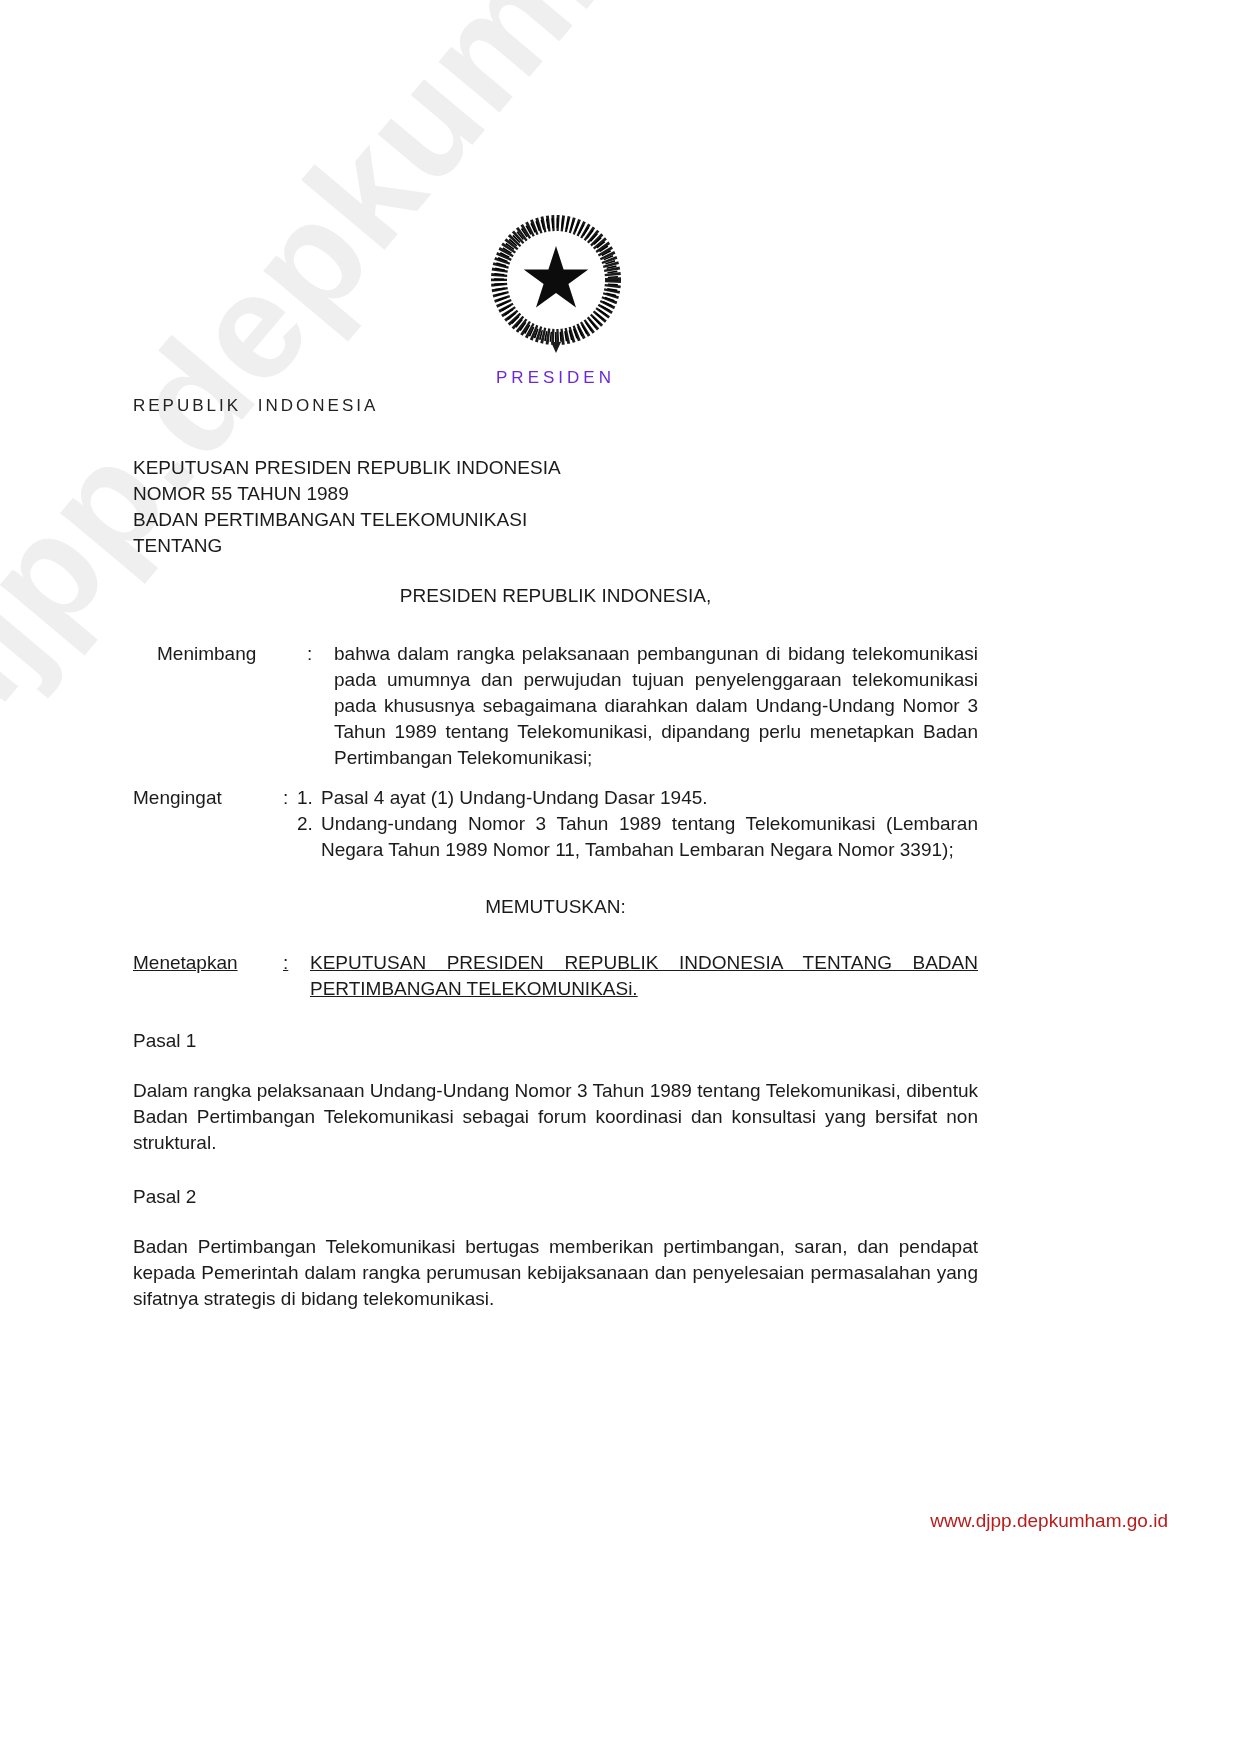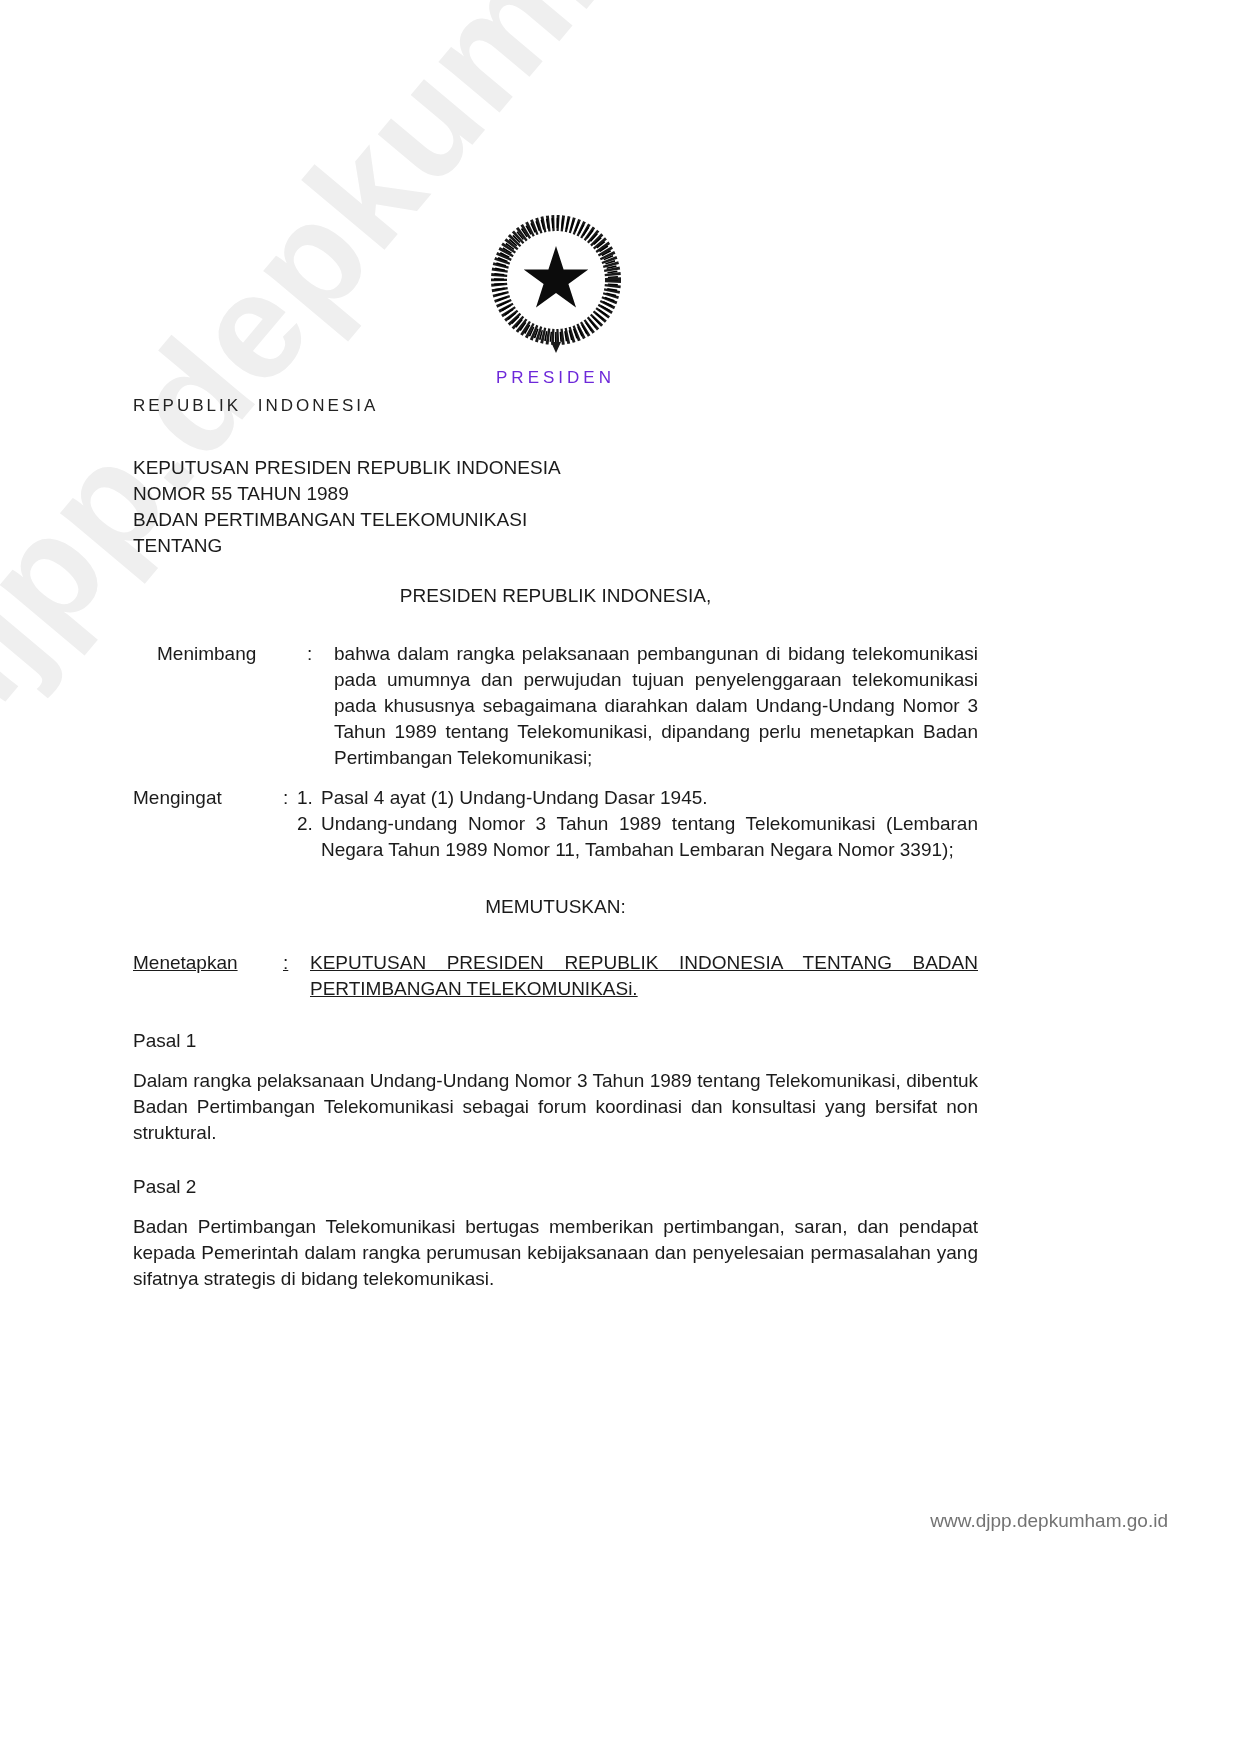--- a/index.html
+++ b/index.html
@@ -66,27 +66,27 @@
   .numbered-item {
     display: grid;
     grid-template-columns: 24px 1fr;
     align-items: start;
   }
   .numbered-item .item-text { text-align: justify; }
   .memutuskan-heading { margin-top: 31px; text-align: center; }
   .pasal-heading { text-align: left; }
   .pasal-heading.p1 { margin-top: 26px; }
   .pasal-heading.p2 { margin-top: 28px; }
-  .pasal-body { margin-top: 14px; text-align: justify; }
+  .pasal-body { margin-top: 24px; text-align: justify; }
   .footer-url {
     position: absolute;
     top: 1510px;
     right: 72px;
     font-size: 19px;
-    color: #737373;
+    color: #b91c1c;
     z-index: 1;
     text-decoration: none;
   }
 </style>
 </head>
 <body>
 
 <div class="page">
 
   <div class="watermark">djpp.depkumham.go.id</div>

